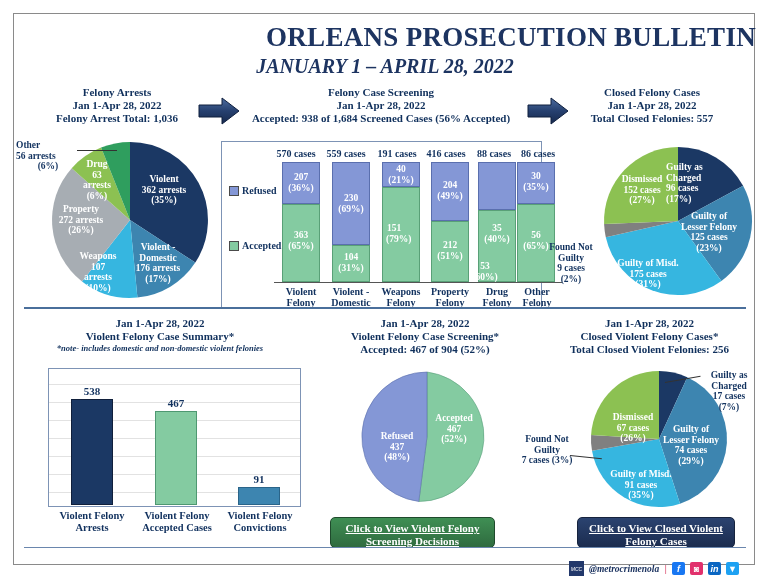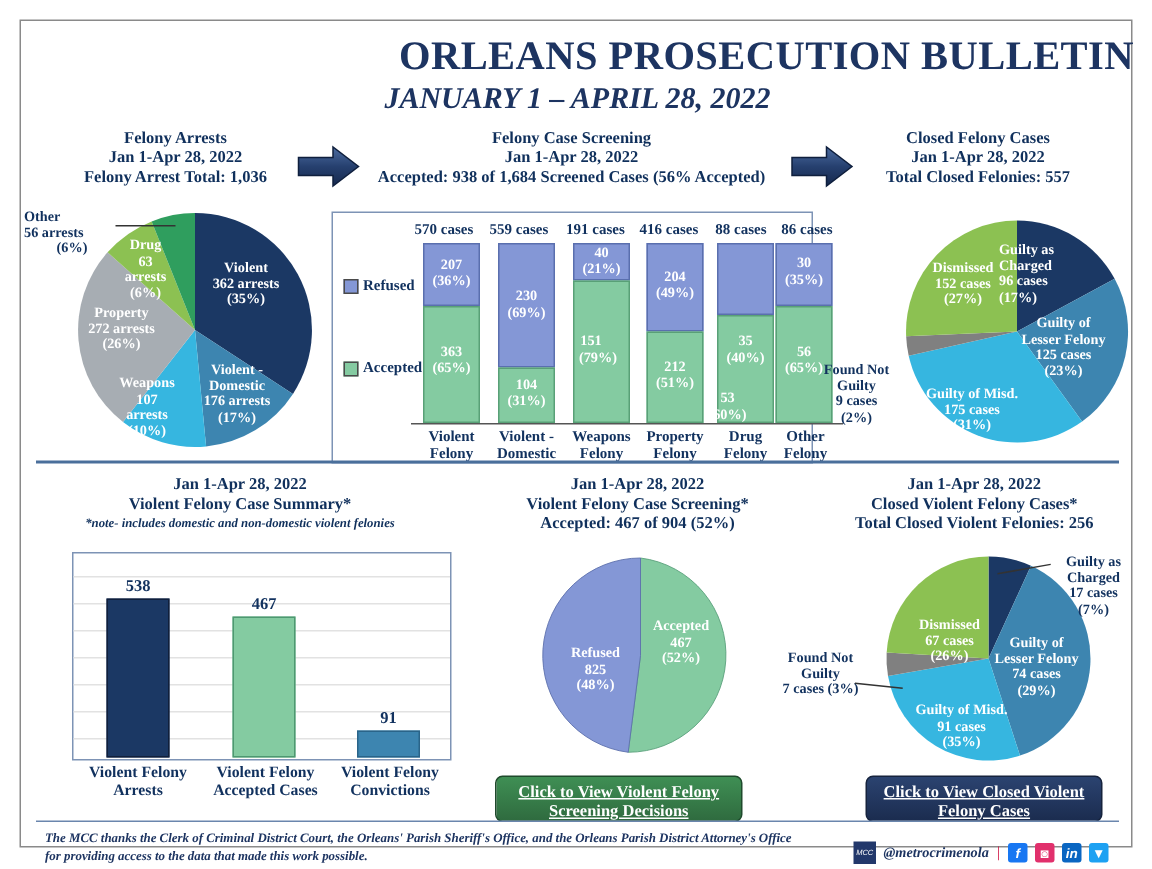--- a/index.html
+++ b/index.html
@@ -332,21 +332,21 @@
       <path d="M0,0 L-8.2,64.5 A65,65 0 0,1 0,-65 Z" fill="#8497d6" stroke="#5d70ad" stroke-width="0.6"></path>
     </g>
   </svg>
   <div class="lbl w" style="left:412px;top:399px;width:56px;">
     <div>Accepted</div>
       <div>467</div>
       <div>(52%)</div>
   </div>
   <div class="lbl w" style="left:355px;top:417px;width:56px;">
     <div>Refused</div>
-      <div>825</div>
+      <div>437</div>
       <div>(48%)</div>
   </div>
 
   <div class="btn green" style="left:316px;top:503px;width:165px;height:31px;">
     <div>Click to View Violent Felony</div>
     <div>Screening Decisions</div>
   </div>
 
   <div class="hdr" style="left:528px;top:303px;width:215px;">
     <div>Jan 1-Apr 28, 2022</div>
@@ -398,21 +398,20 @@
       <div>7 cases (3%)</div>
   </div>
   <div class="leader" style="left:556px;top:441px;width:32px;transform:rotate(6deg);transform-origin:left center;"></div>
 
   <div class="btn navy" style="left:563px;top:503px;width:158px;height:31px;">
     <div>Click to View Closed Violent</div>
     <div>Felony Cases</div>
   </div>
 
   <div class="footerline"></div>
-  <div class="foot">The MCC thanks the Clerk of Criminal District Court, the Orleans' Parish Sheriff's Office, and the Orleans Parish District Attorney's Office for providing access to the data that made this work possible.</div>
 
   <div class="social">
     <div class="mcc">MCC</div>
     <span class="handle">@metrocrimenola</span>
     <span class="sep">|</span>
     <span class="sq" style="background:#1877f2;">f</span>
     <span class="sq" style="background:#e1306c;">◙</span>
     <span class="sq" style="background:#0a66c2;">in</span>
     <span class="sq" style="background:#1da1f2;">▼</span>
   </div>

